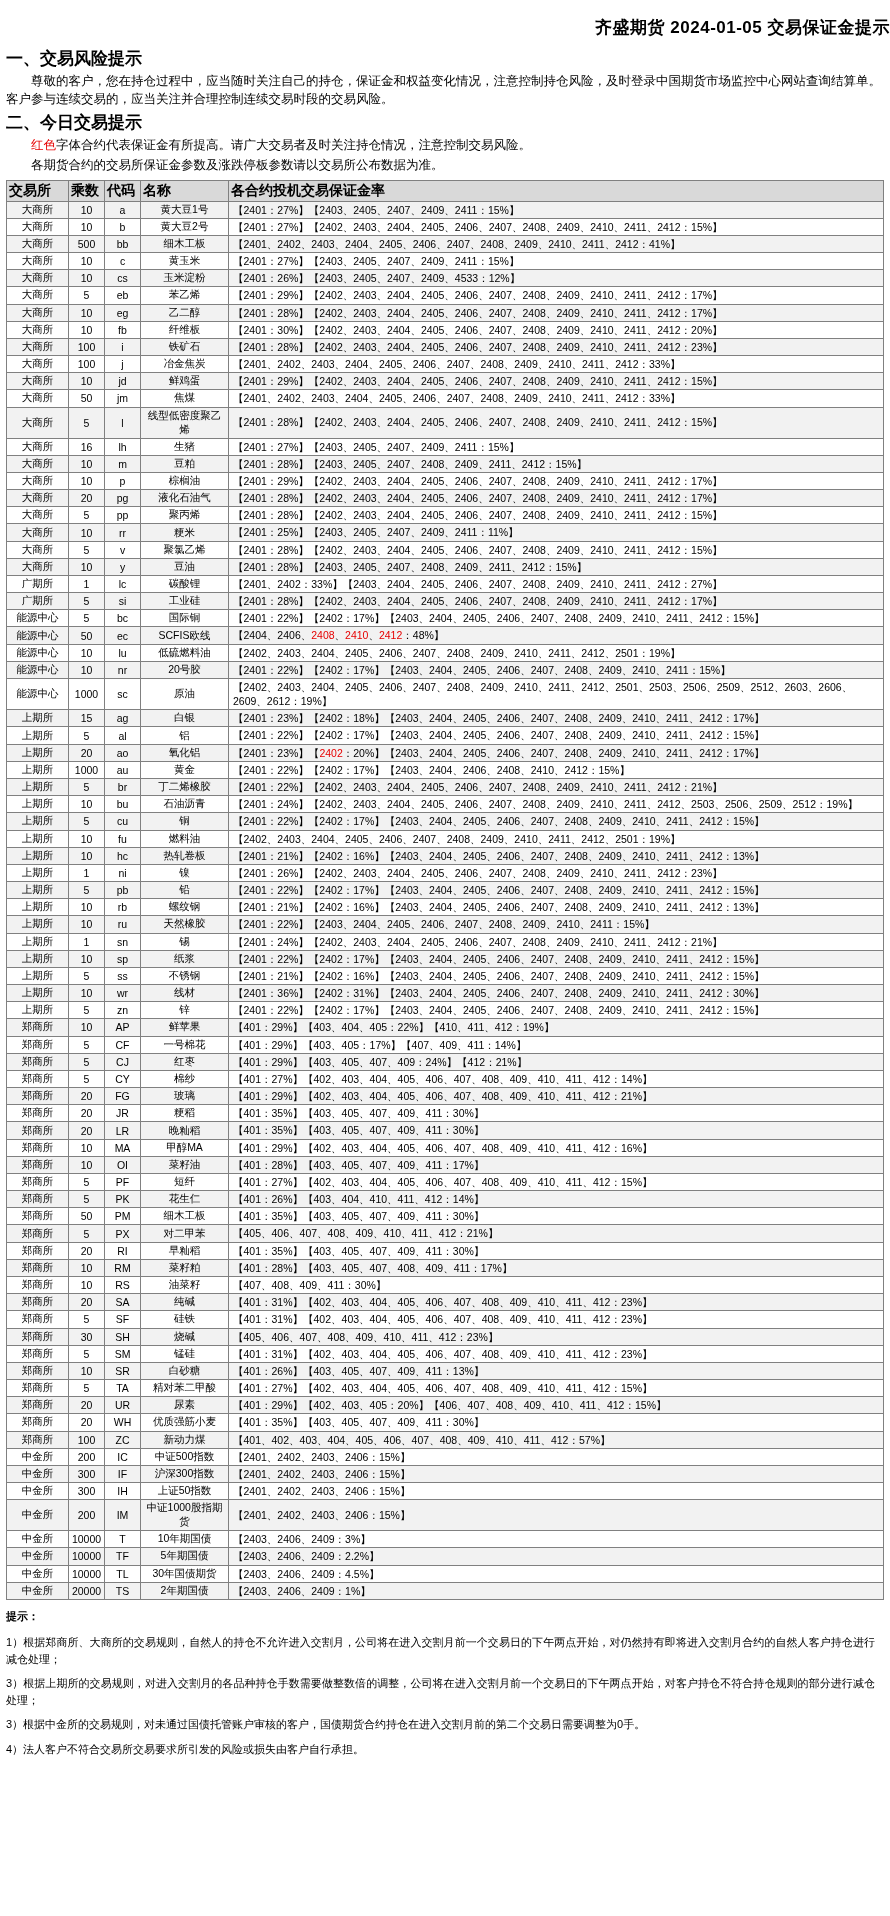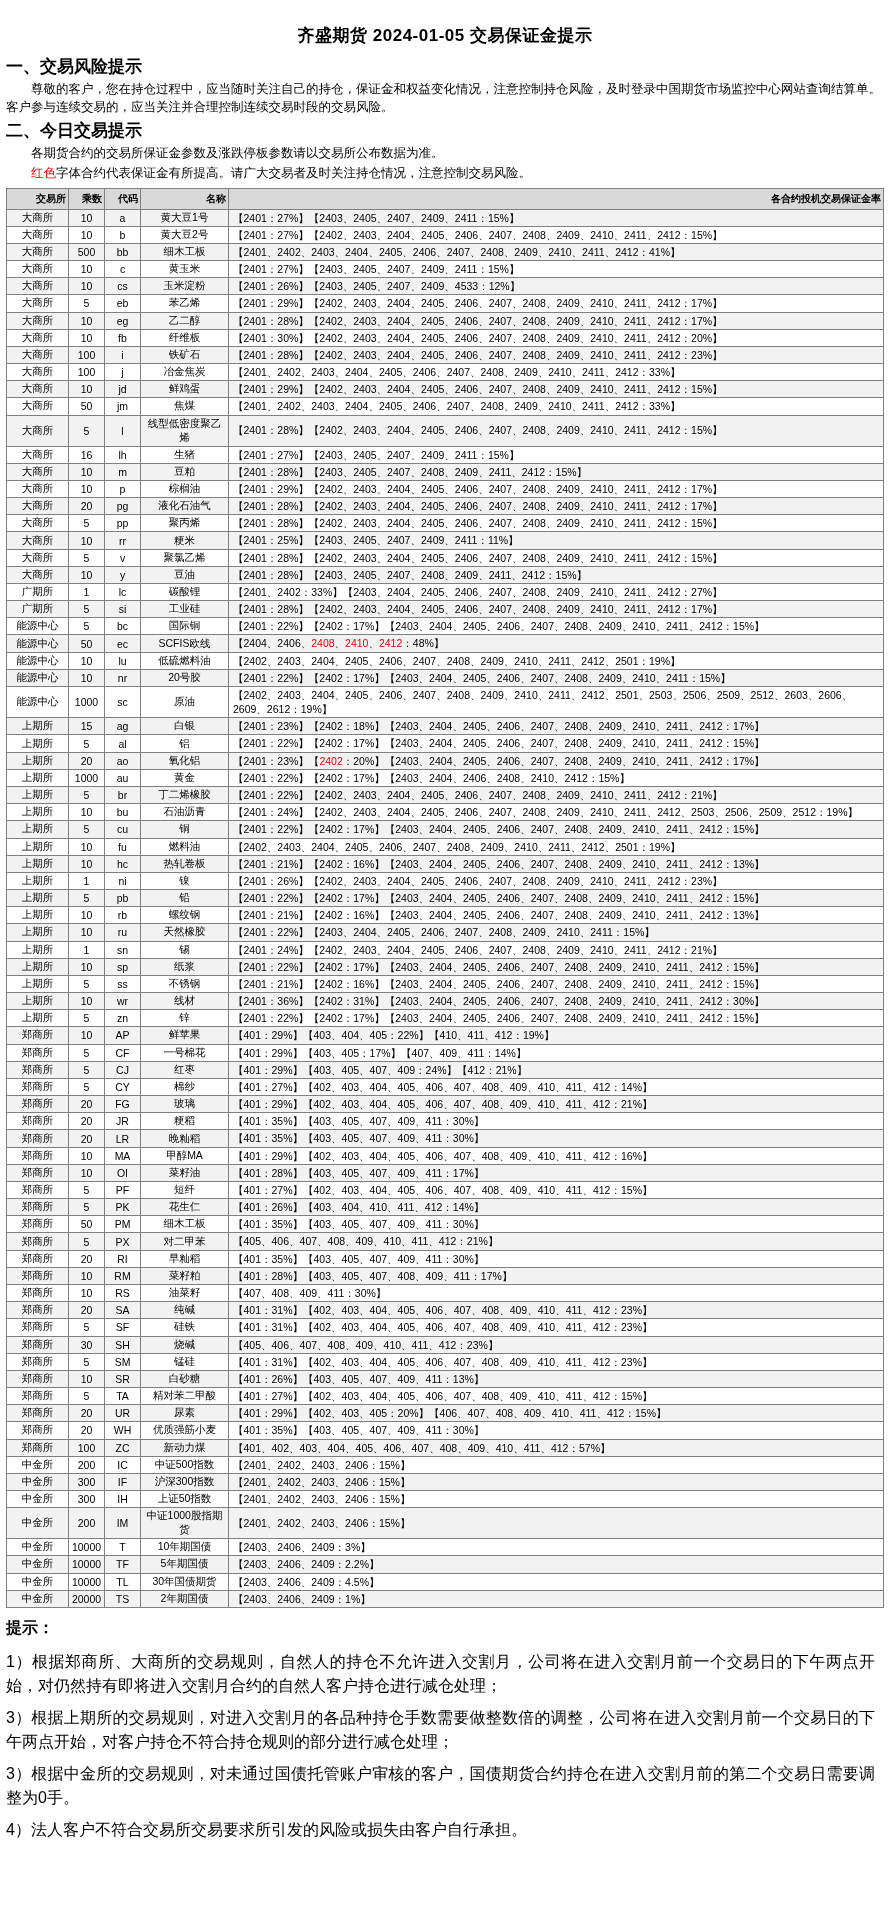--- a/index.html
+++ b/index.html
@@ -1,47 +1,47 @@
 <!DOCTYPE html>
 <html><head>
 <meta charset="utf-8">
 <style>
   html,body{margin:0;padding:0;background:#fff;}
   body{font-family:"Liberation Sans","DejaVu Sans",sans-serif;color:#000;}
   .page{width:890px;margin:0 auto;background:#fff;padding:0 0 6px 0;box-sizing:border-box;}
-  .title{text-align:center;font-size:17px;font-weight:bold;padding:24px 0 6px 0;letter-spacing:.5px;}
+  .title{text-align:right;font-size:17px;font-weight:bold;padding:16px 0 6px 0;letter-spacing:.5px;}
   .sec{font-size:17px;font-weight:bold;padding:2px 6px 1px 6px;}
   .para{font-size:12.5px;padding:1px 4px 1px 6px;line-height:1.45;text-indent:2em;}
   .red{color:#e60000;}
   table{border-collapse:collapse;width:878px;margin:4px auto 0 auto;table-layout:fixed;}
   th,td{border:1px solid #808080;font-size:10.5px;padding:1px 2px;vertical-align:middle;}
-  thead th{background:#d9d9d9;font-weight:bold;text-align:right;height:18px;font-size:10px;}
+  thead th{background:#d9d9d9;font-weight:bold;text-align:left;height:18px;font-size:14px;}
   td.c{text-align:center;}
   td.l{text-align:left;padding-left:4px;}
   tbody tr:nth-child(odd) td{background:#f2f2f2;}
   tbody tr:nth-child(even) td{background:#ffffff;}
   .rates{line-height:1.35;}
-  .notes{font-size:16px;padding:8px 15px 2px 6px;line-height:1.5;}
+  .notes{font-size:11px;padding:8px 15px 2px 6px;line-height:1.5;}
   .notes .nt{font-weight:bold;padding-bottom:2px;}
   .notes p{margin:8px 0 4px 0;text-align:justify;}
   col.c1{width:62px;}col.c2{width:36px;}col.c3{width:36px;}col.c4{width:88px;}col.c5{width:auto;}
 </style>
 </head>
 <body>
 
 <div class="page">
 
   <div class="title">齐盛期货 2024-01-05 交易保证金提示</div>
 
   <div class="sec">一、交易风险提示</div>
   <div class="para">尊敬的客户，您在持仓过程中，应当随时关注自己的持仓，保证金和权益变化情况，注意控制持仓风险，及时登录中国期货市场监控中心网站查询结算单。客户参与连续交易的，应当关注并合理控制连续交易时段的交易风险。</div>
 
   <div class="sec">二、今日交易提示</div>
+  <div class="para"><span class="red">红色</span><span>字体合约代表保证金有所提高。请广大交易者及时关注持仓情况，注意控制交易风险。</span></div>
   <div class="para">各期货合约的交易所保证金参数及涨跌停板参数请以交易所公布数据为准。</div>
-  <div class="para"><span class="red">红色</span><span>字体合约代表保证金有所提高。请广大交易者及时关注持仓情况，注意控制交易风险。</span></div>
 
   <table>
     <colgroup>
         <col class="c1">
         <col class="c2">
         <col class="c3">
         <col class="c4">
         <col class="c5">
       </colgroup>
     <thead>

